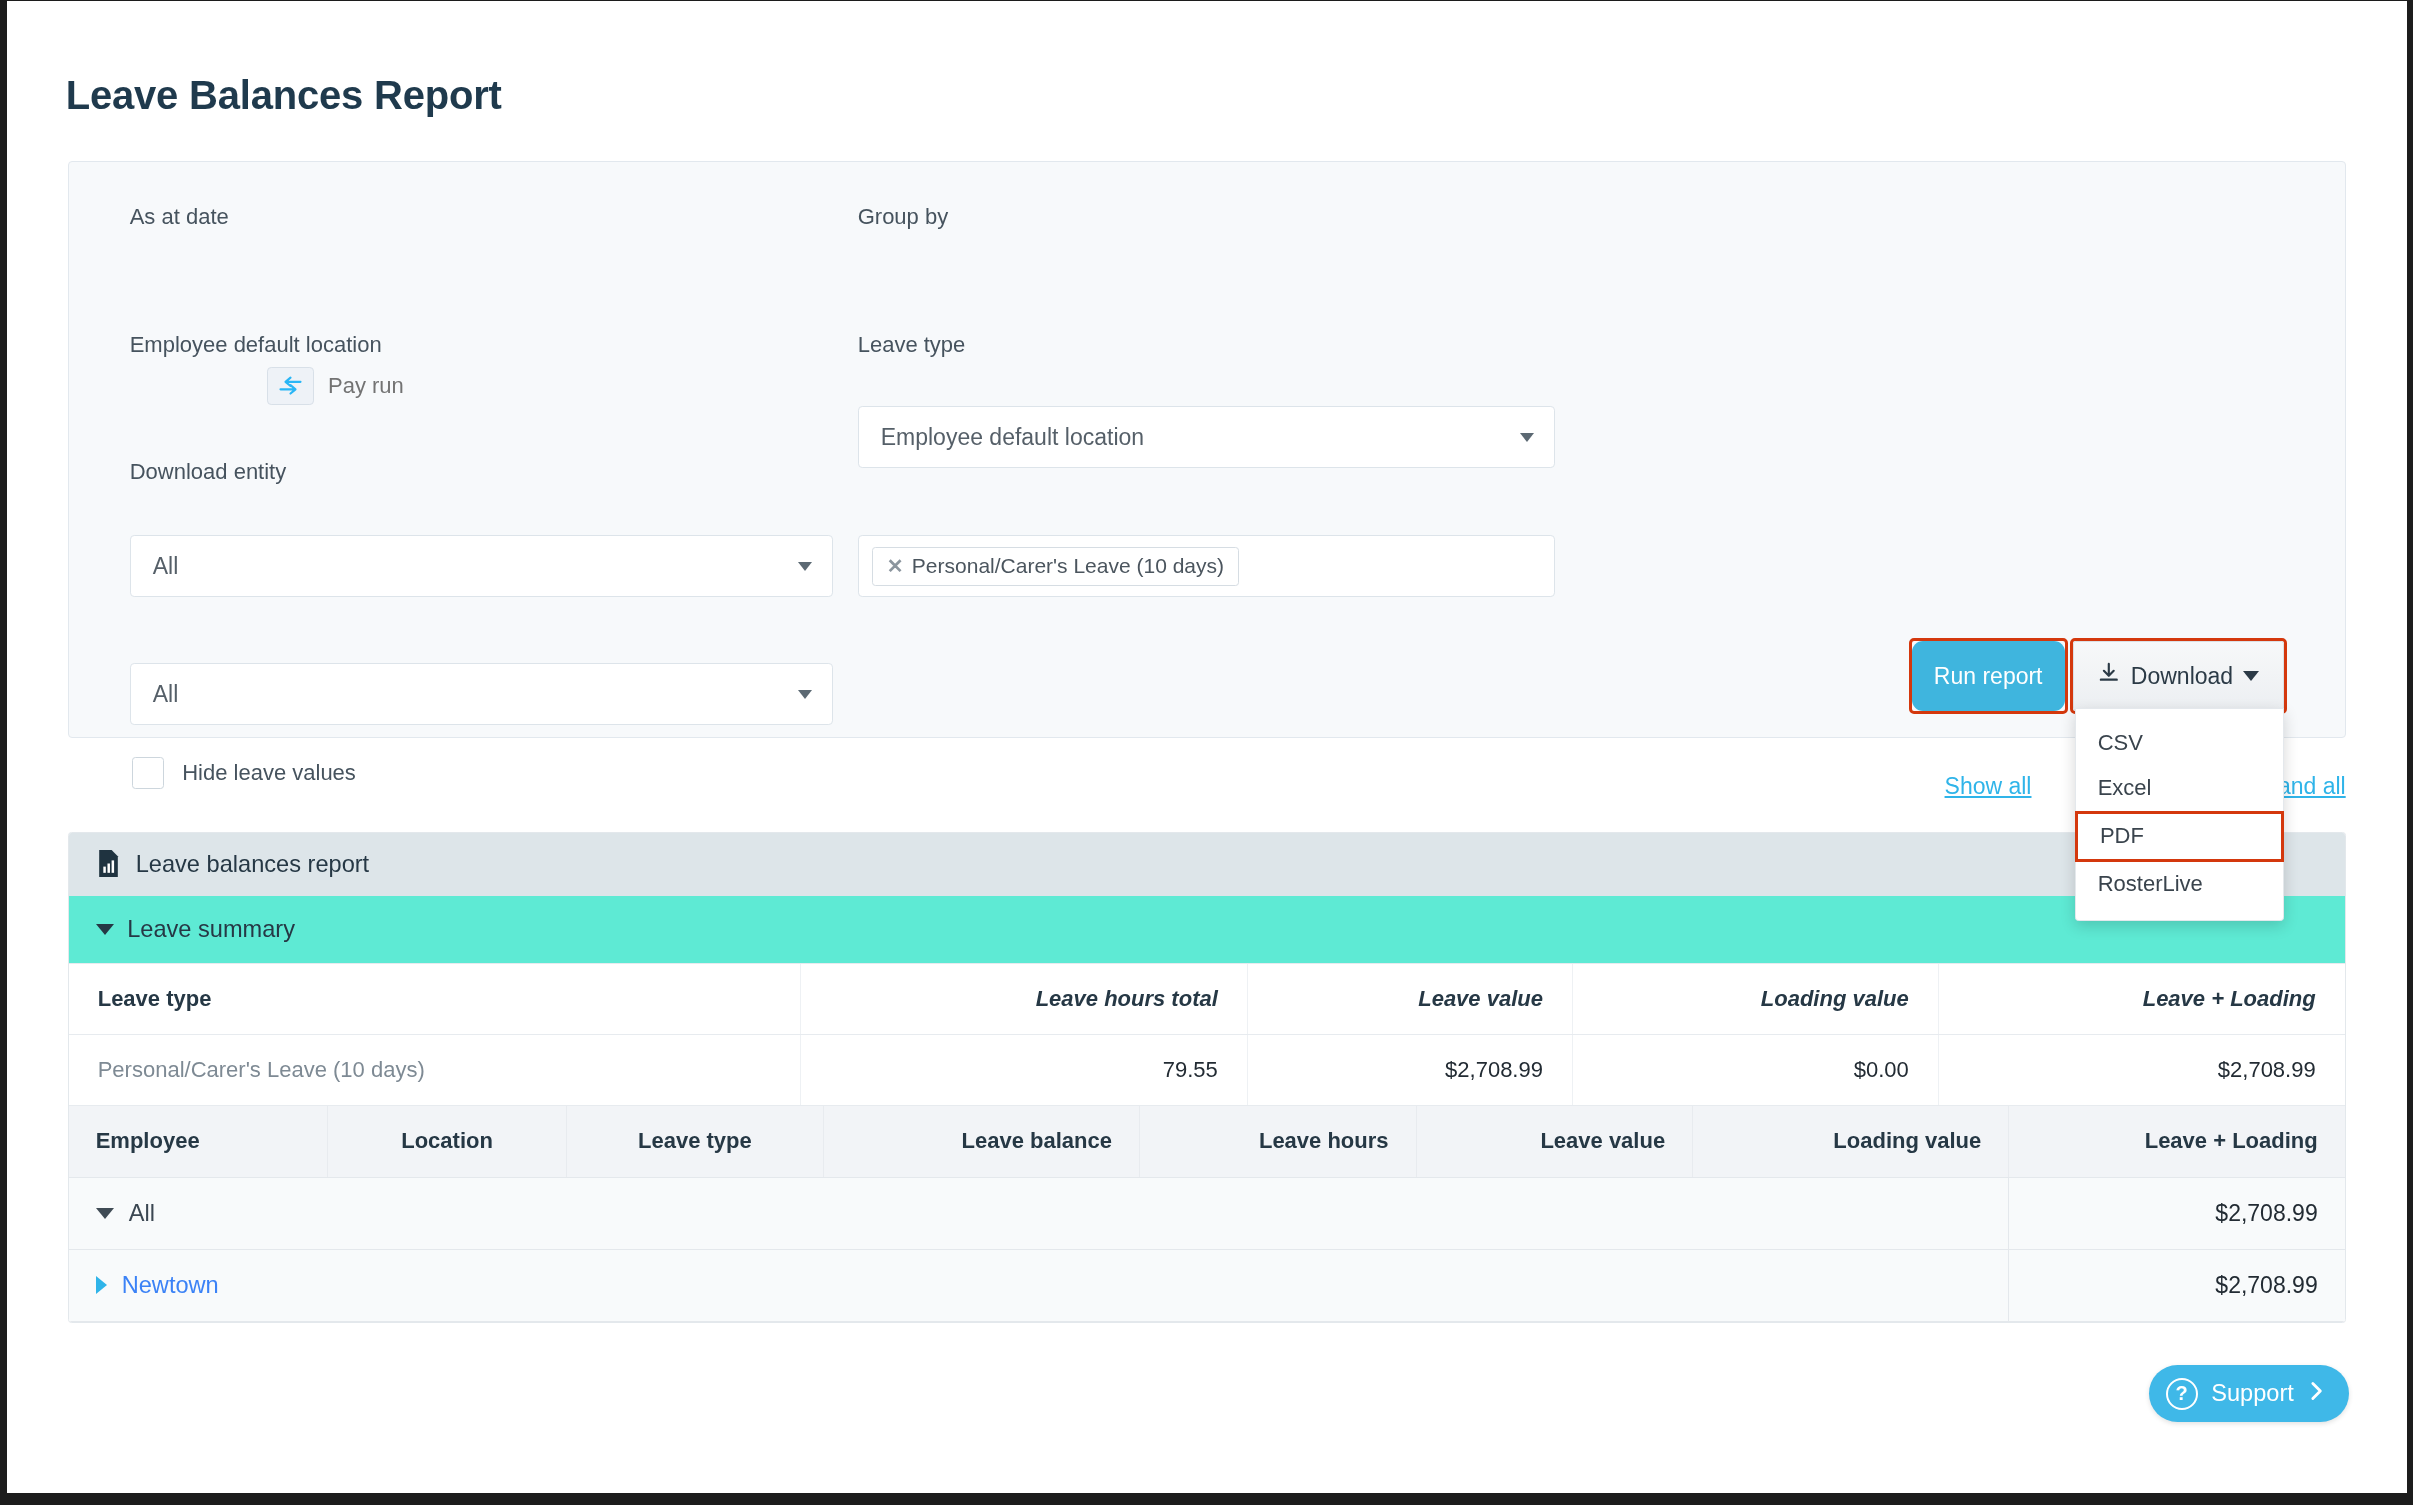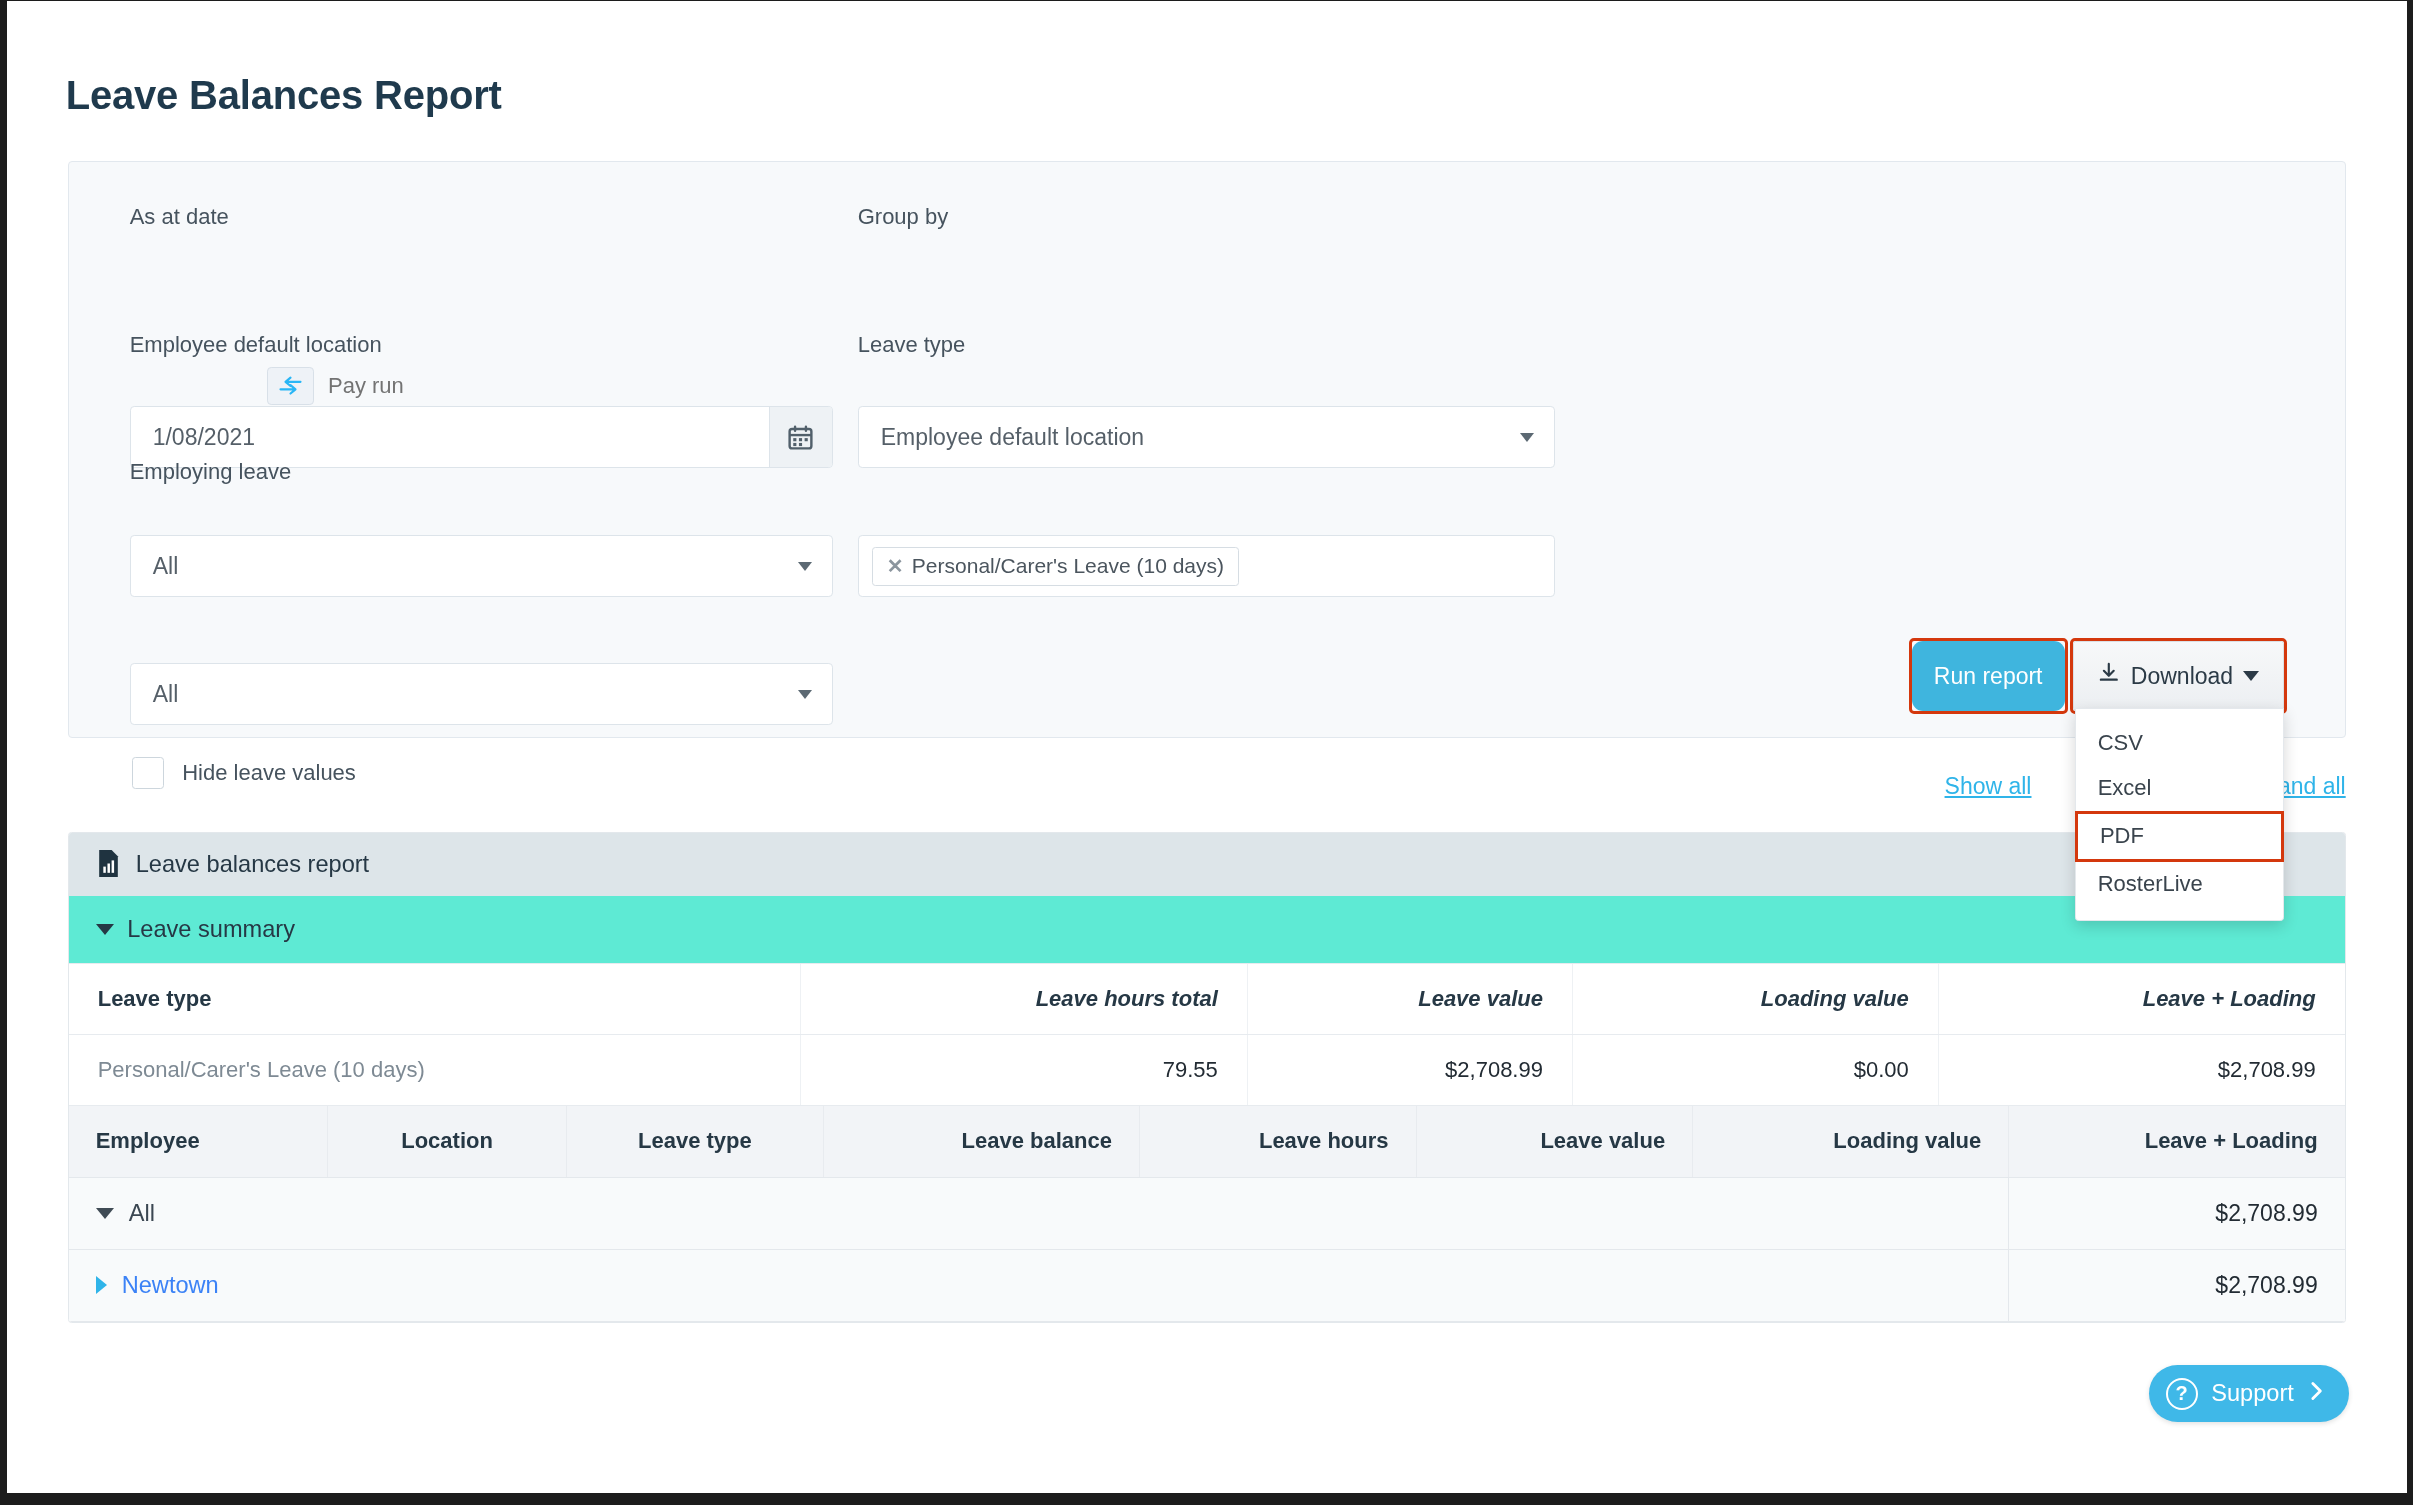--- a/index.html
+++ b/index.html
@@ -357,35 +357,20 @@
       <div style="width:126px"></div>
       <div class="toggle-btn">
         <svg width="25" height="20" viewBox="0 0 30 24" aria-hidden="true">
           <path d="M3 16 H20 M15 11 L21 16 L15 21" stroke="#29b6f6" stroke-width="2.6" fill="none" stroke-linecap="round" stroke-linejoin="round"></path>
           <path d="M27 7 H10 M15 2 L9 7 L15 12" stroke="#29b6f6" stroke-width="2.6" fill="none" stroke-linecap="round" stroke-linejoin="round"></path>
         </svg>
       </div>
       <div class="payrun-text">Pay run</div>
     </div>
 
-    <div class="control date-field">
-      <span class="val">1/08/2021</span>
-      <span class="cal-btn">
-        <svg width="29" height="29" viewBox="0 0 24 24" aria-hidden="true">
-          <rect x="3" y="5" width="18" height="16" rx="2" fill="none" stroke="#51606b" stroke-width="2"></rect>
-          <path d="M3 10 H21" stroke="#51606b" stroke-width="2"></path>
-          <path d="M7.5 3 V6.5 M16.5 3 V6.5" stroke="#51606b" stroke-width="2" stroke-linecap="round"></path>
-          <rect x="6" y="12.5" width="2.6" height="2.6" fill="#51606b"></rect>
-          <rect x="10.7" y="12.5" width="2.6" height="2.6" fill="#51606b"></rect>
-          <rect x="15.4" y="12.5" width="2.6" height="2.6" fill="#51606b"></rect>
-          <rect x="6" y="16.5" width="2.6" height="2.6" fill="#51606b"></rect>
-          <rect x="10.7" y="16.5" width="2.6" height="2.6" fill="#51606b"></rect>
-        </svg>
-      </span>
-    </div>
 
     <div class="field-label col2 lbl-group">Group by</div>
     <div class="control sel-group">
       <span class="val">Employee default location</span>
       <span class="caret"></span>
     </div>
 
     <div class="field-label col1 lbl-edl">Employee default location</div>
     <div class="control sel-edl">
       <span class="val">All</span>
@@ -393,21 +378,21 @@
     </div>
 
     <div class="field-label col2 lbl-ltype">Leave type</div>
     <div class="control ltype-field">
       <span class="chip">
         <span class="x">✕</span>
         <span>Personal/Carer's Leave (10 days)</span>
       </span>
     </div>
 
-    <div class="field-label col1 lbl-entity">Employing leave</div>
+    <div class="field-label col1 lbl-entity">Download entity</div>
     <div class="control sel-entity">
       <span class="val">All</span>
       <span class="caret"></span>
     </div>
 
     <div class="hide-row">
       <span class="checkbox"></span>
       <span class="txt">Hide leave values</span>
     </div>
   </div>

